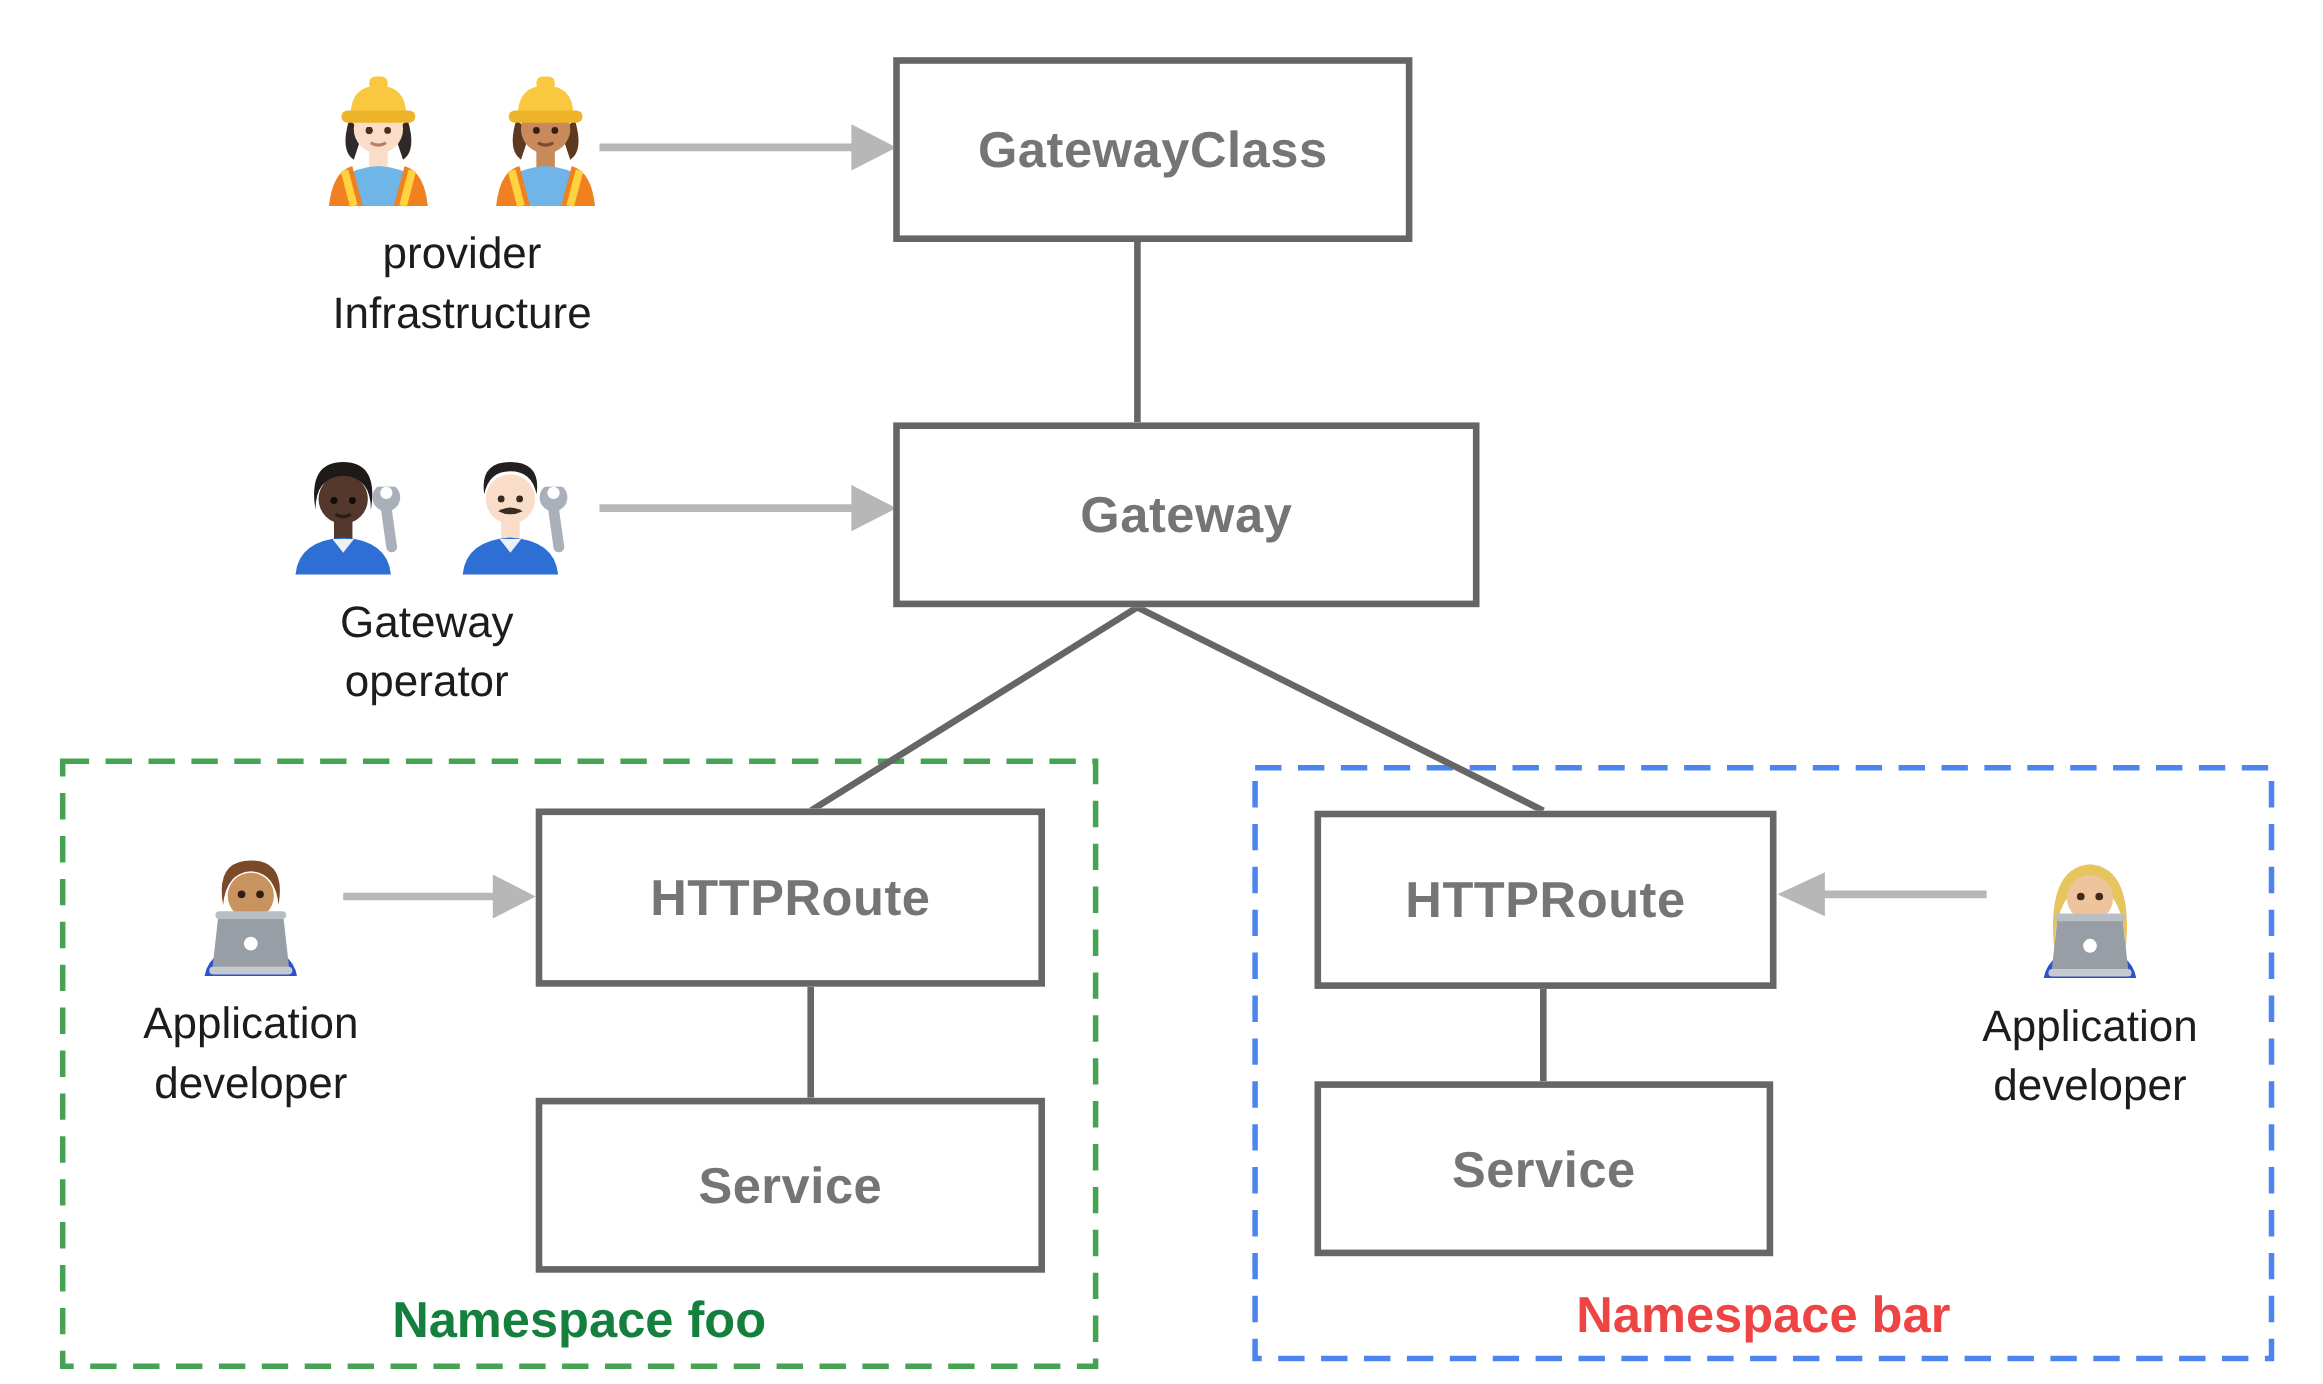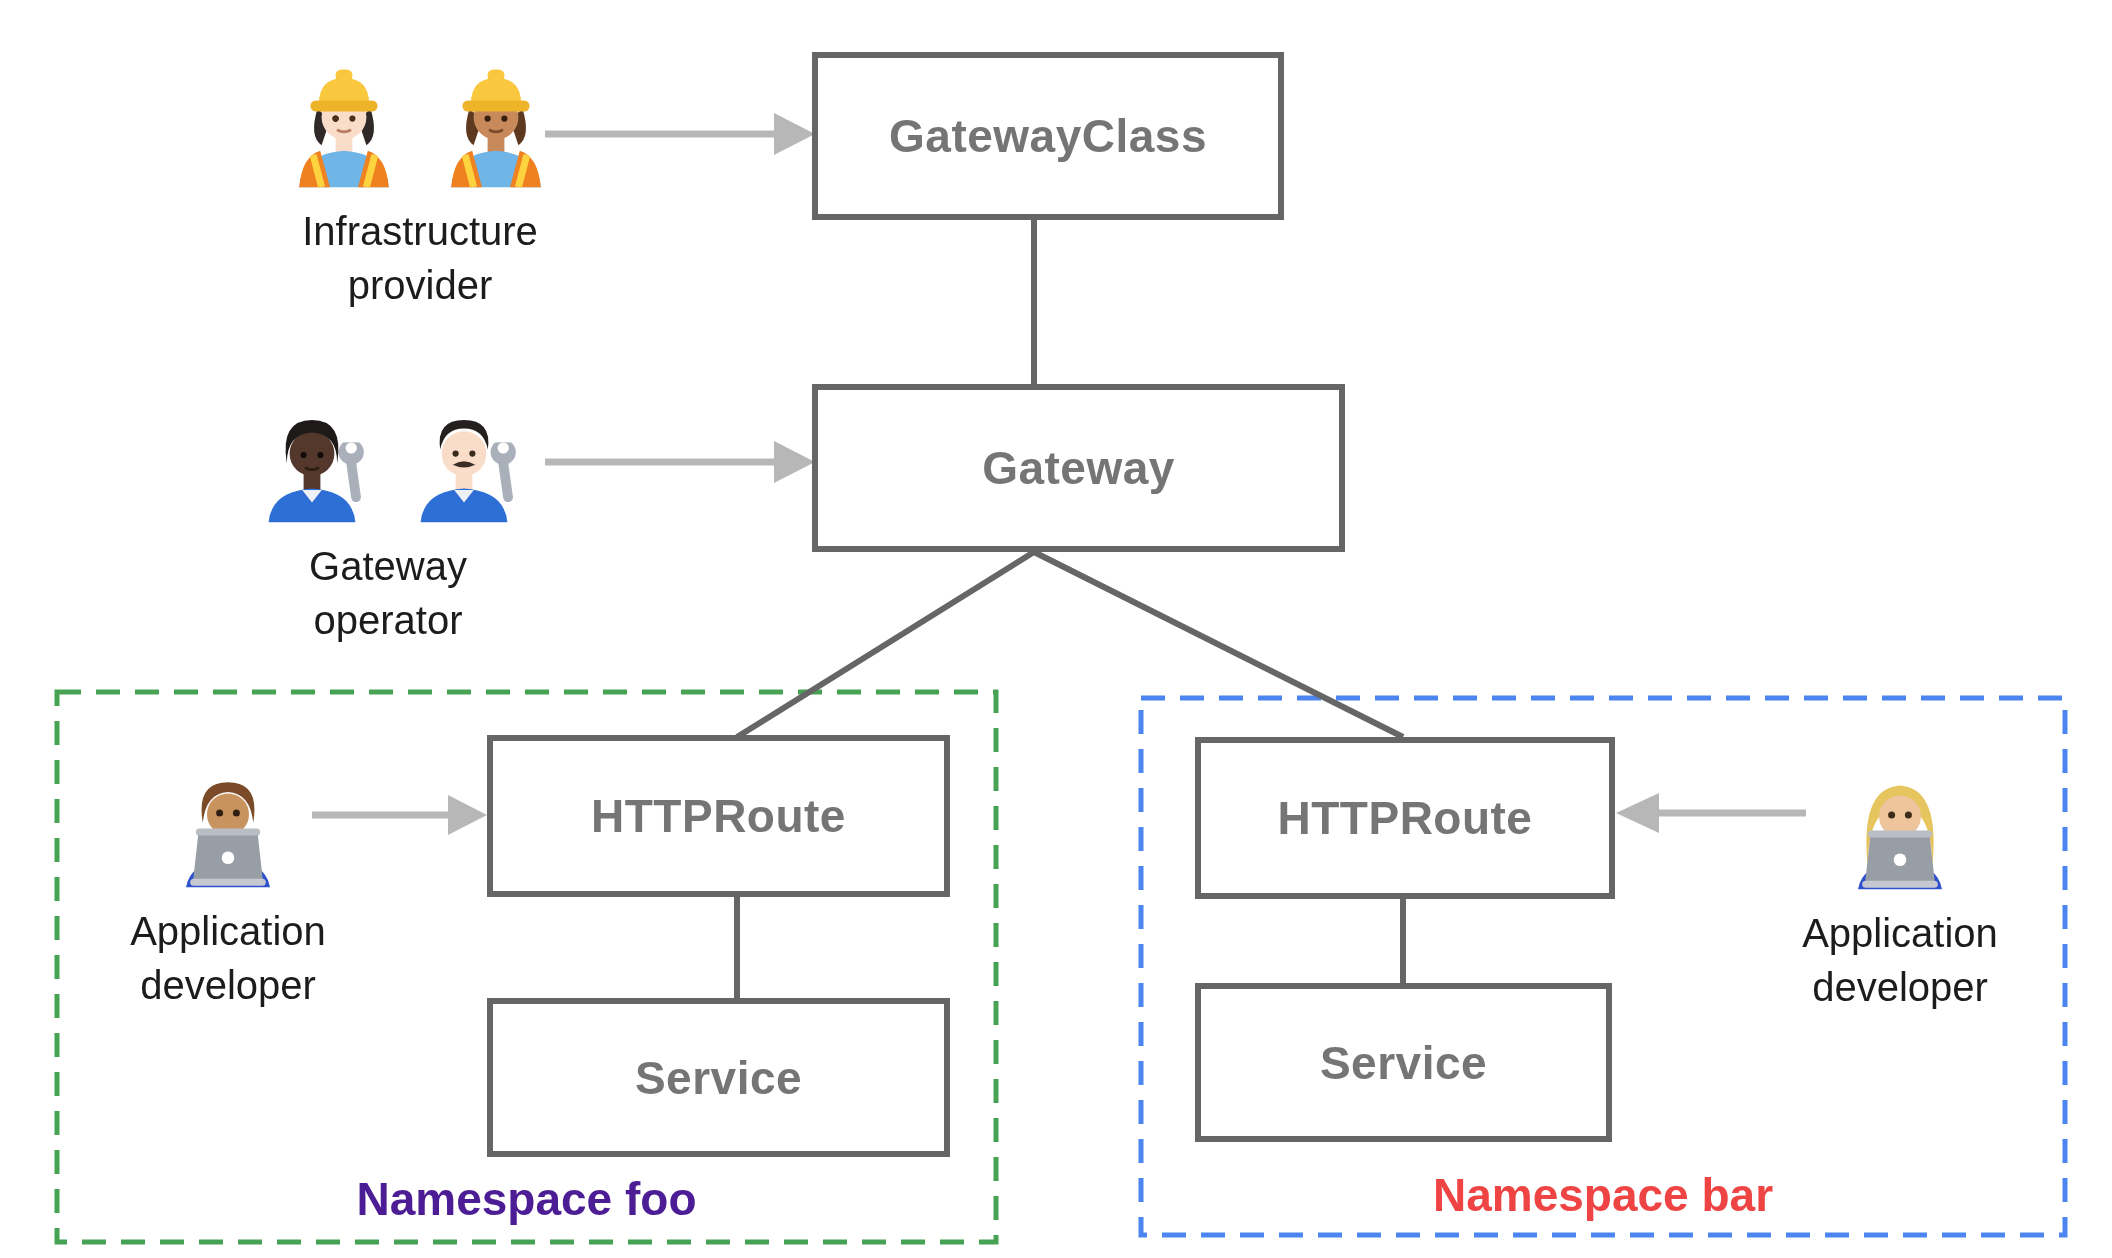--- a/index.html
+++ b/index.html
@@ -14,21 +14,21 @@
   .ns-rects rect{fill:none;stroke-width:5;stroke-dasharray:24 15;}
   .node{
     position:absolute;box-sizing:border-box;background:#ffffff;
     border:6px solid #666666;display:flex;align-items:center;justify-content:center;
     color:#757575;font-size:46px;font-weight:bold;letter-spacing:0.5px;
   }
   .persona{position:absolute;display:flex;flex-direction:column;align-items:center;}
   .persona .icons{display:flex;gap:12px;}
   .persona .plabel{margin-top:14px;text-align:center;font-size:40px;line-height:54px;color:#1c1c1c;}
   .ns-label{position:absolute;text-align:center;font-size:46px;font-weight:bold;}
-  .ns-label.foo{color:#4c1d95;}
+  .ns-label.foo{color:#15803d;}
   .ns-label.bar{color:#ef4444;text-align:center;}
 </style>
 </head>
 <body>
 
 <div class="canvas">
 
   <svg class="underlay" width="2112" height="1258" viewBox="0 0 2112 1258">
     <g class="ns-rects">
       <rect x="57" y="692" width="939" height="550" stroke="#46a353"></rect>
@@ -99,22 +99,22 @@
         <circle cx="50" cy="48" r="16" fill="#c98a5b"></circle>
         <circle cx="44" cy="49" r="2.2" fill="#35200f"></circle>
         <circle cx="56" cy="49" r="2.2" fill="#35200f"></circle>
         <path d="M45 57 Q50 60 55 57" stroke="#7c4a2c" stroke-width="2" fill="none"></path>
         <path d="M32 39 Q32 20 50 20 Q68 20 68 39 Z" fill="#f9c83f"></path>
         <rect x="44" y="14" width="12" height="9" rx="4" fill="#f9c83f"></rect>
         <rect x="26" y="36" width="48" height="8" rx="4" fill="#eeb429"></rect>
       </svg>
     </div>
     <div class="plabel">
+      <div>provider</div>
       <div>Infrastructure</div>
-      <div>provider</div>
     </div>
   </div>
 
   <div class="persona" style="left:193px;top:385px;width:390px">
     <div class="icons">
       <svg width="140" height="140" viewBox="0 0 100 100">
         <g fill="#a9b0ba">
           <circle cx="78" cy="48" r="9"></circle>
           <rect x="74" y="52" width="7" height="32" rx="3.5" transform="rotate(-8 77 52)"></rect>
         </g>

